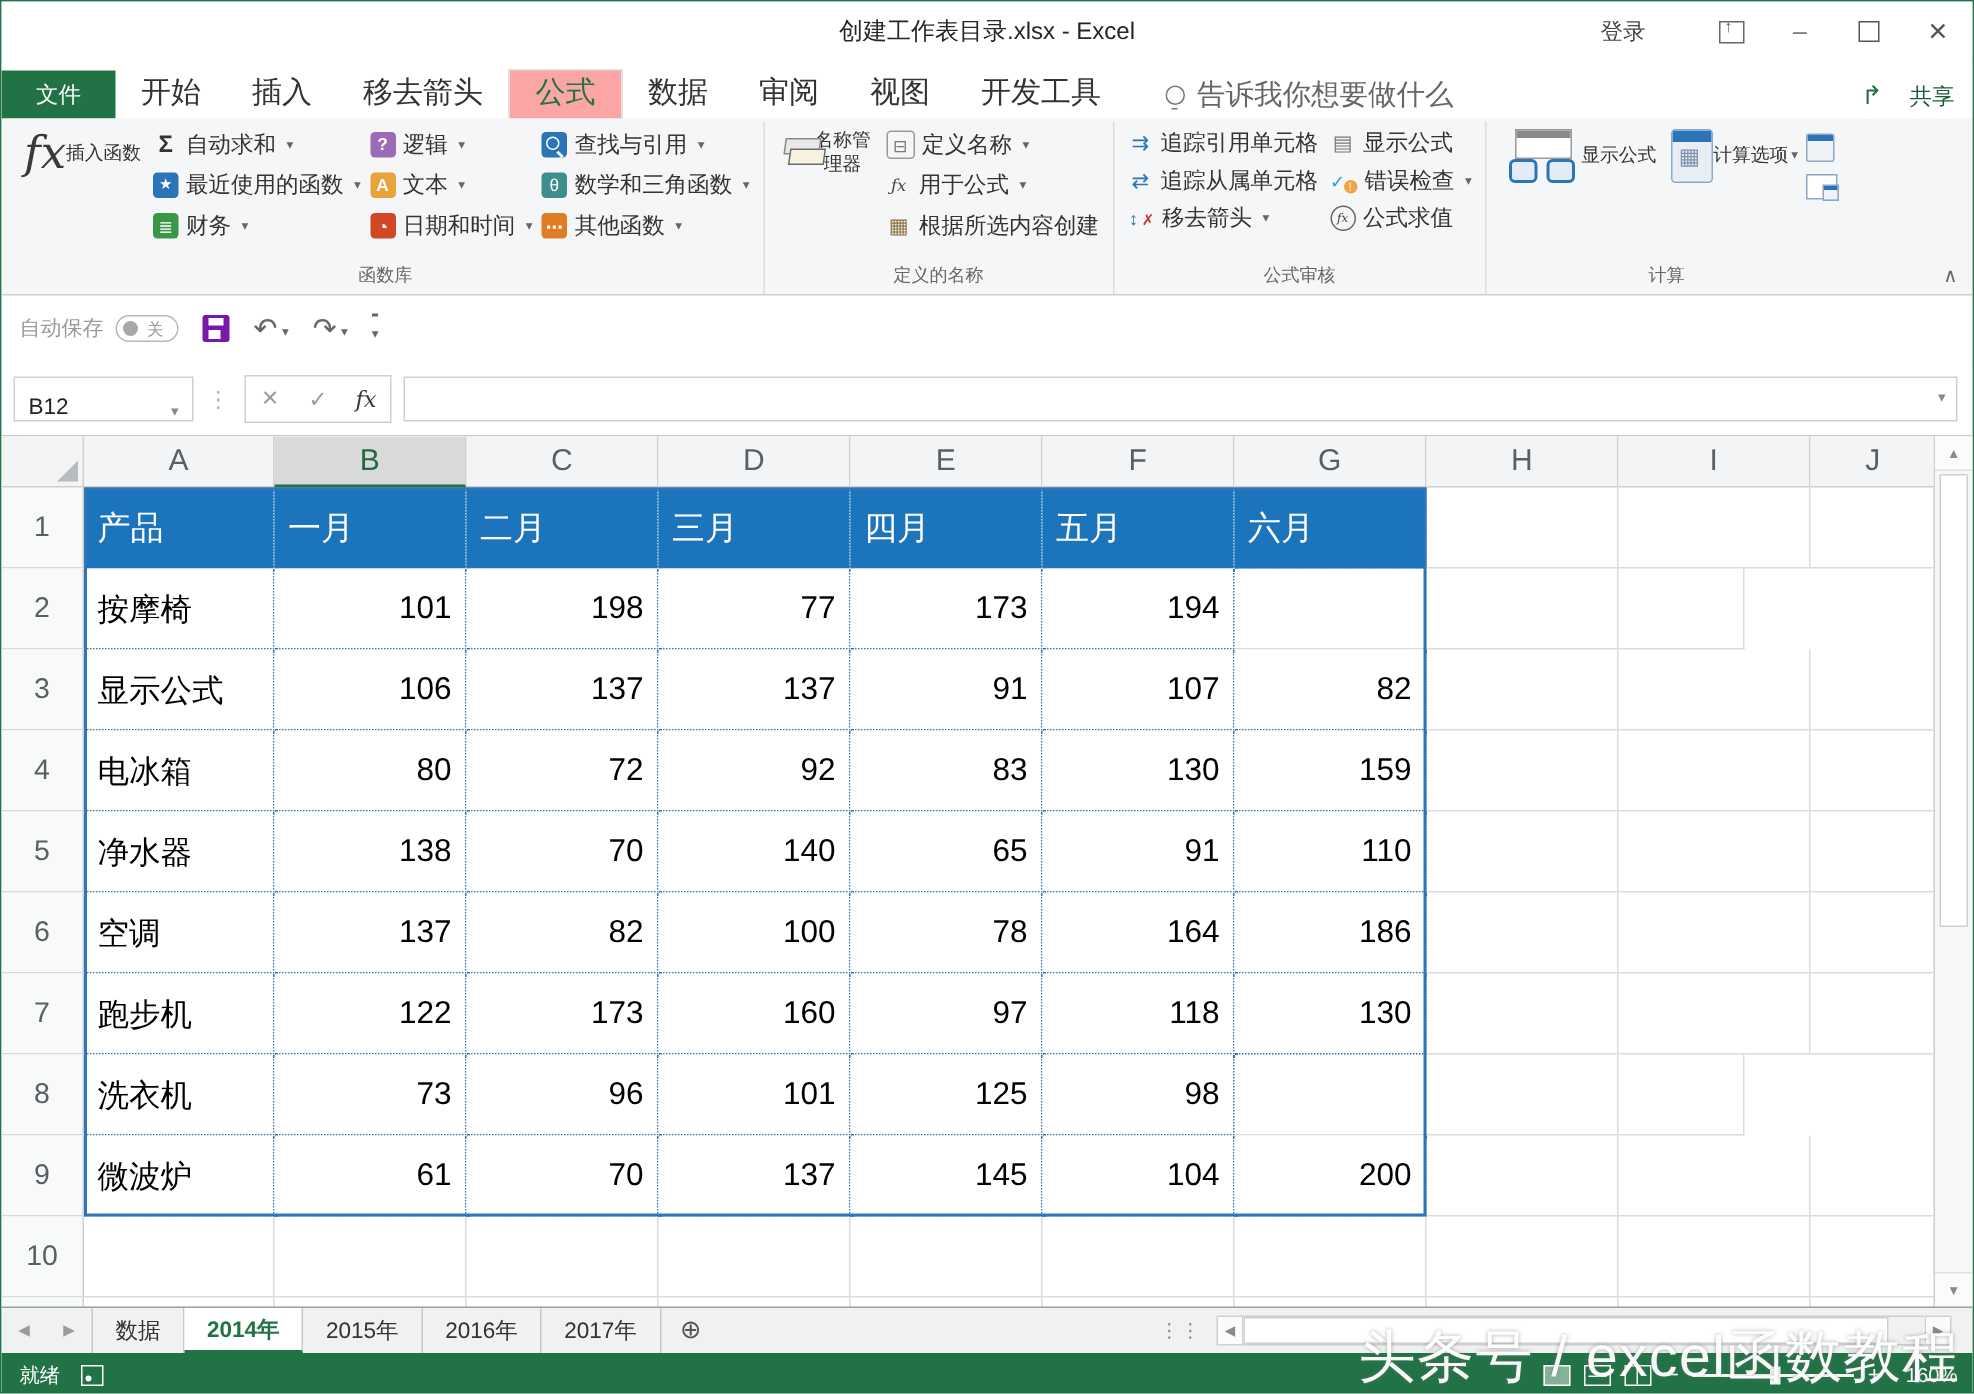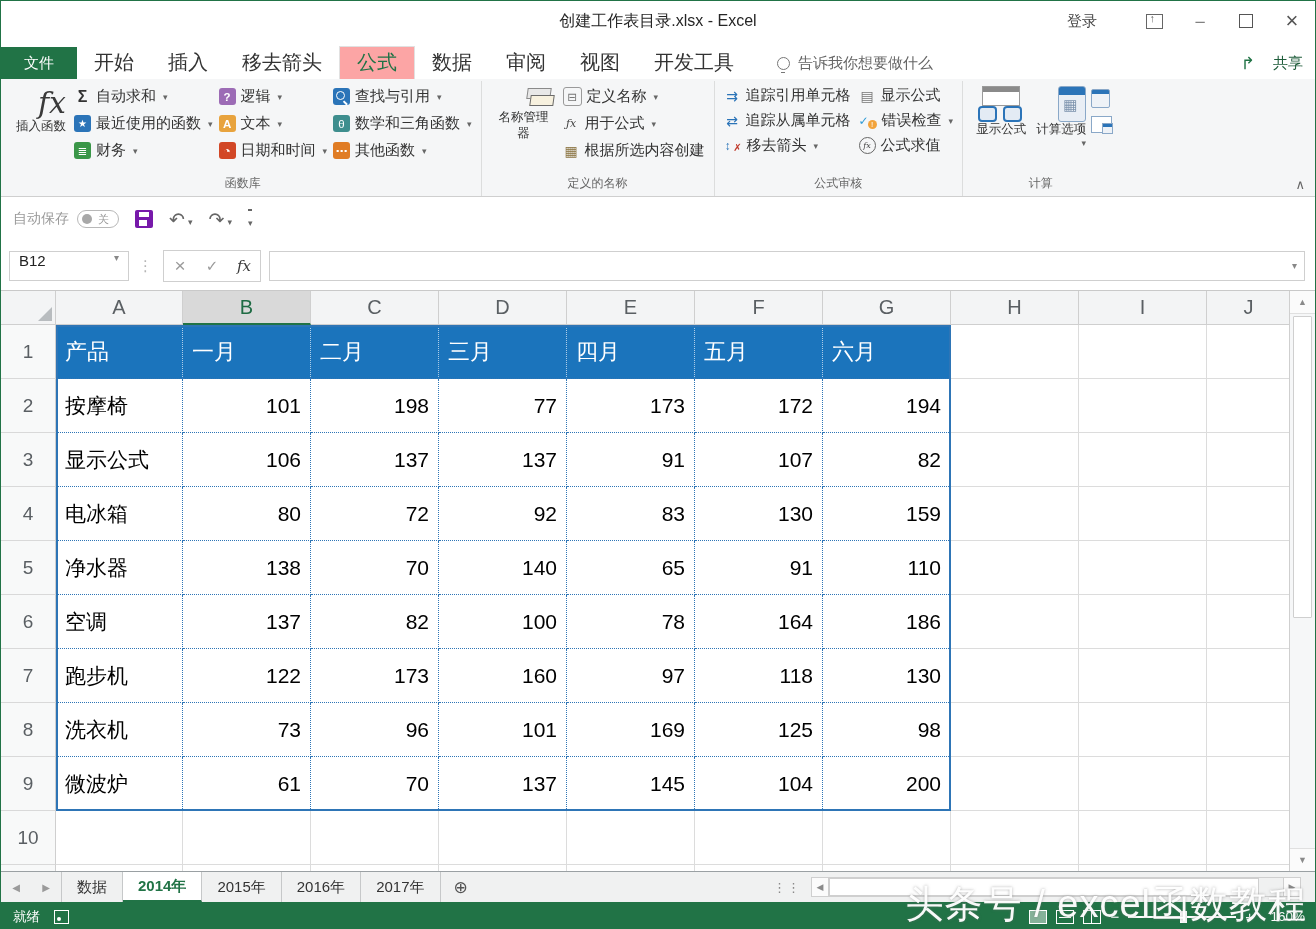--- a/index.html
+++ b/index.html
@@ -16,33 +16,33 @@
   .ic-ribopts::before{content:"↑";position:absolute;left:3px;top:-3px;font-size:11px;color:#666;}
   .ic-min::before{content:"─";font-size:13px;}
   .ic-max{width:12px;height:12px;border:1px solid #555;display:inline-block;}
   .ic-close::before{content:"×";font-size:22px;font-weight:400;}
 
   
   .tabstrip{height:38px;background:#fff;display:flex;align-items:flex-end;position:relative;}
   .filetab{width:76px;height:32px;background:#217346;color:#fff;display:flex;align-items:center;justify-content:center;font-size:15px;}
   .rtab{height:32px;line-height:30px;padding:0 17px;font-size:20px;color:#333;}
   .rtab.active{color:#217346;background:#fca5a5;border:1px solid #e1e1e1;border-bottom:none;}
-  .tellme{display:flex;align-items:center;gap:8px;margin-left:26px;height:32px;color:#666;font-size:15px;}
+  .tellme{display:flex;align-items:center;gap:8px;margin-left:26px;height:32px;color:#666;font-size:19px;}
   .ic-bulb{width:11px;height:11px;border:1.5px solid #777;border-radius:50%;position:relative;display:inline-block;}
   .ic-bulb::after{content:"";position:absolute;left:2.5px;bottom:-4px;width:4px;height:3px;border-bottom:1.5px solid #777;}
   .share{position:absolute;right:12px;bottom:5px;display:flex;align-items:center;gap:18px;font-size:15px;color:#1e5c3a;}
   .ic-share::before{content:"↱";color:#217346;font-size:17px;}
 
   
   .ribbon{height:118px;background:#f5f6f7;border-bottom:1px solid #cfcfcf;display:flex;position:relative;padding:2px 4px 0 4px;box-sizing:border-box;}
   .rgroup{display:flex;flex-direction:column;padding:2px 6px 0 6px;position:relative;}
   .rgroup + .rgroup{border-left:1px solid #dcdddd;}
   .rg-content{display:flex;flex:1;align-items:flex-start;}
   .rg-label{text-align:center;font-size:12px;color:#666;padding:2px 0 4px;}
-  .bigbtn{display:flex;flex-direction:column;align-items:flex-end;justify-content:flex-start;padding:3px 5px;font-size:12.5px;color:#333;text-align:center;line-height:1.25;}
+  .bigbtn{display:flex;align-items:center;justify-content:flex-start;padding:3px 5px;font-size:12.5px;color:#333;text-align:center;line-height:1.25;}
   .fxbig{font-family:"DejaVu Serif","Liberation Serif",serif;font-style:italic;font-size:30px;color:#3a3a3a;line-height:1.1;}
   .scol{display:flex;flex-direction:column;justify-content:flex-start;}
   .sitem{display:flex;align-items:center;height:27px;font-size:15px;color:#333;gap:5px;padding:0 3px;white-space:nowrap;}
   .sicon{width:17px;height:17px;border-radius:3px;color:#fff;font-size:11.5px;display:inline-flex;align-items:center;justify-content:center;flex:none;}
   .drop::after{content:"▾";font-size:9px;color:#666;margin-left:2px;}
   .ic-sigma{background:none;color:#333;font-size:16px;font-weight:bold;}
   .ic-sigma::before{content:"Σ";}
   .ic-star{background:#2b74b8;}  .ic-star::before{content:"★";font-size:10px;}
   .ic-book{background:#3a9648;}  .ic-book::before{content:"≣";}
   .ic-q{background:#9c6bb5;}     .ic-q::before{content:"?";font-weight:bold;}
@@ -94,21 +94,21 @@
   .floppy{width:18px;height:18px;background:#7719aa;border-radius:2px;position:relative;}
   .floppy::before{content:"";position:absolute;left:4px;top:2px;width:10px;height:5px;background:#fff;}
   .floppy::after{content:"";position:absolute;left:4px;bottom:2px;width:8px;height:6px;background:#fff;}
   .undoredo{display:flex;align-items:center;color:#666;font-size:19px;gap:1px;}
   .ic-undo::before{content:"↶";} .ic-redo::before{content:"↷";}
   .ic-qatmore{border-top:2px solid #666;display:inline-block;padding-top:1px;}
   .ic-qatmore::after{content:"▾";font-size:9px;color:#666;}
 
   
   .fmlrow{height:50px;background:#fff;border-bottom:1px solid #c9c9c9;display:flex;align-items:center;padding:0 10px 0 8px;box-sizing:border-box;}
-  .namebox{width:120px;height:30px;border:1px solid #cfcfcf;display:flex;align-items:flex-start;padding:0 9px;font-size:15px;color:#222;box-sizing:border-box;gap:21px;}
+  .namebox{width:120px;height:30px;border:1px solid #cfcfcf;display:flex;align-items:flex-end;padding:0 9px;font-size:15px;color:#222;box-sizing:border-box;gap:21px;}
   .namebox .nb-drop{margin-left:auto;color:#888;font-size:10px;}
   .nb-drop::before{content:"▾";}
   .vdots{color:#b5b5b5;font-size:15px;padding:0 9px;letter-spacing:1px;}
   .vdots::before{content:"⋮";}
   .fbtns{height:30px;border:1px solid #cfcfcf;display:flex;align-items:center;background:#fff;}
   .fbtn{width:32px;text-align:center;font-size:15px;color:#9a9a9a;}
   .fbtn.cancel::before{content:"×";font-size:19px;}
   .fbtn.enter::before{content:"✓";}
   .fbtn.fx{color:#3a3a3a;font-family:"DejaVu Serif",serif;font-style:italic;}
   .fbtn.fx::before{content:"fx";}
@@ -420,21 +420,20 @@
           <div class="gcell out" style="width: 128px;"></div>
           <div class="gcell out" style="width: 84px;"></div>
         </div>
         <div class="grow">
           <div class="grn">2</div>
           <div class="gcell tb" style="width: 127px;">按摩椅</div>
           <div class="gcell tb num" style="width: 128px;">101</div>
           <div class="gcell tb num" style="width: 128px;">198</div>
           <div class="gcell tb num" style="width: 128px;">77</div>
           <div class="gcell tb num" style="width: 128px;">173</div>
-          <div class="gcell tb num" style="width: 128px;">172</div>
           <div class="gcell tb num" style="width: 128px;">194</div>
           <div class="gcell out" style="width: 128px;"></div>
           <div class="gcell out" style="width: 128px;"></div>
           <div class="gcell out" style="width: 84px;"></div>
         </div>
         <div class="grow">
           <div class="grn">3</div>
           <div class="gcell tb" style="width: 127px;">显示公式</div>
           <div class="gcell tb num" style="width: 128px;">106</div>
           <div class="gcell tb num" style="width: 128px;">137</div>
@@ -497,21 +496,20 @@
           <div class="gcell out" style="width: 128px;"></div>
           <div class="gcell out" style="width: 128px;"></div>
           <div class="gcell out" style="width: 84px;"></div>
         </div>
         <div class="grow">
           <div class="grn">8</div>
           <div class="gcell tb" style="width: 127px;">洗衣机</div>
           <div class="gcell tb num" style="width: 128px;">73</div>
           <div class="gcell tb num" style="width: 128px;">96</div>
           <div class="gcell tb num" style="width: 128px;">101</div>
-          <div class="gcell tb num" style="width: 128px;">169</div>
           <div class="gcell tb num" style="width: 128px;">125</div>
           <div class="gcell tb num" style="width: 128px;">98</div>
           <div class="gcell out" style="width: 128px;"></div>
           <div class="gcell out" style="width: 128px;"></div>
           <div class="gcell out" style="width: 84px;"></div>
         </div>
         <div class="grow">
           <div class="grn">9</div>
           <div class="gcell tb" style="width: 127px; text-align: right;">微波炉</div>
           <div class="gcell tb num" style="width: 128px;">61</div>

